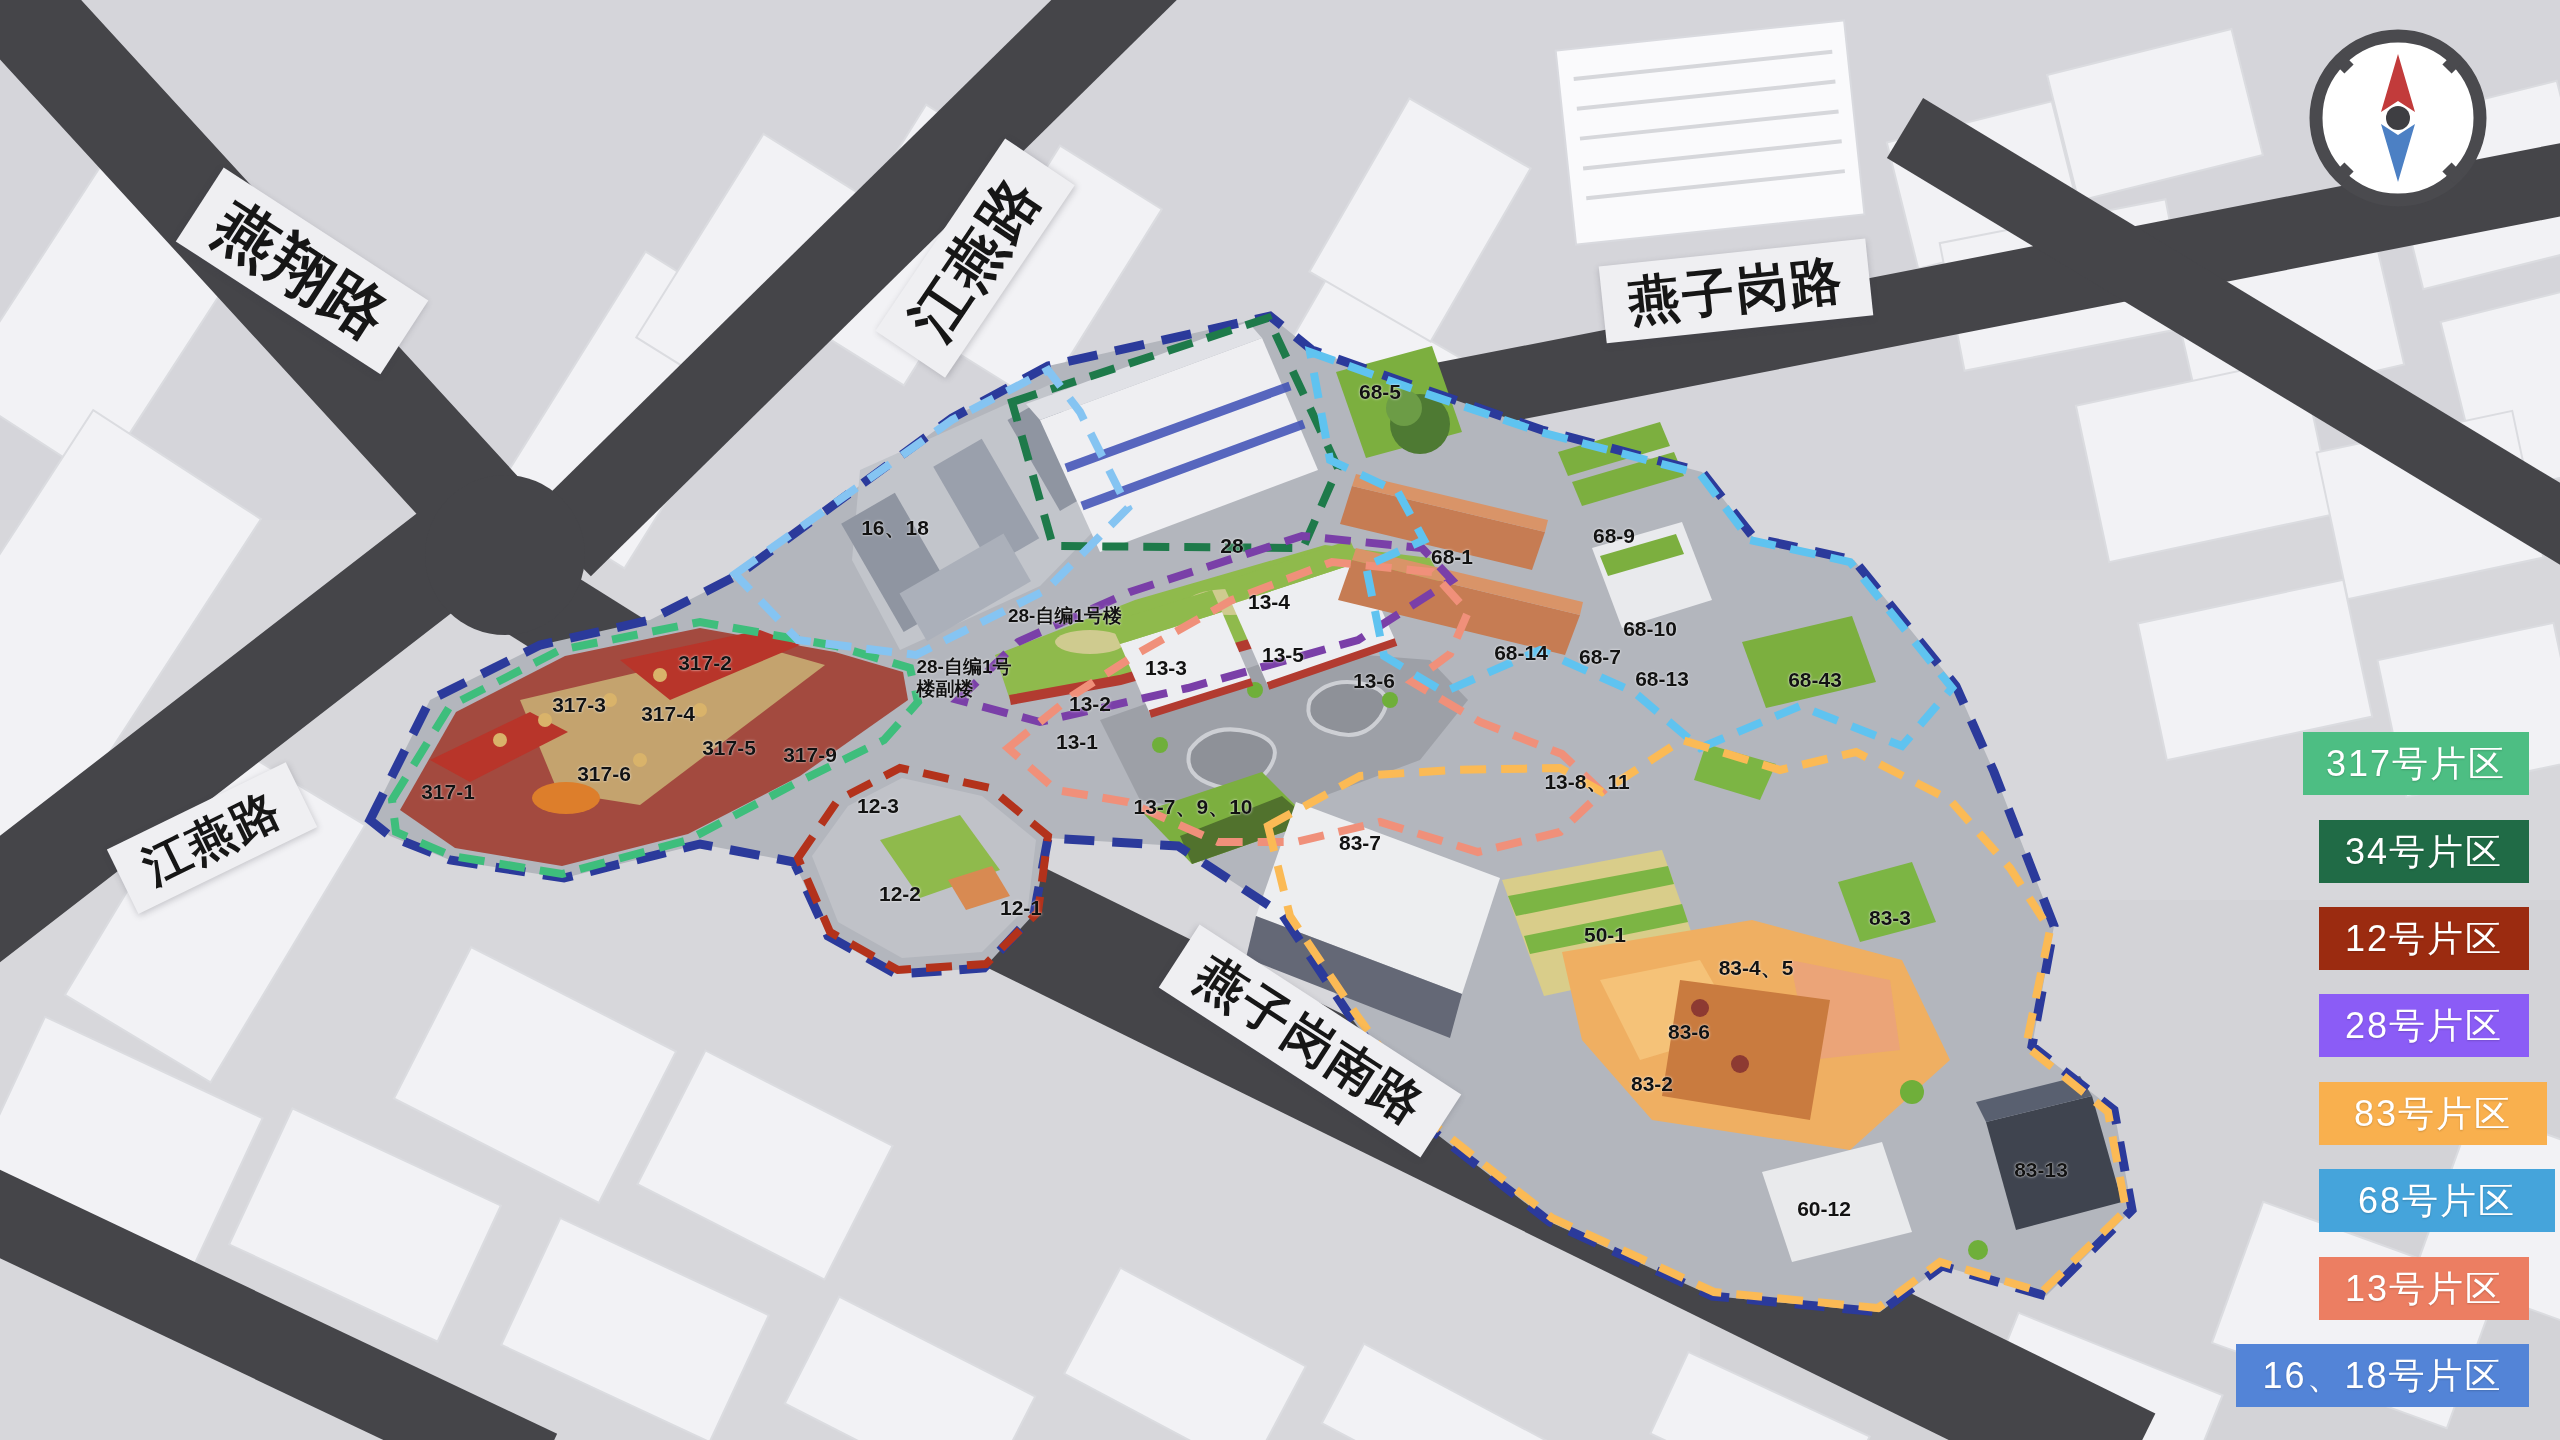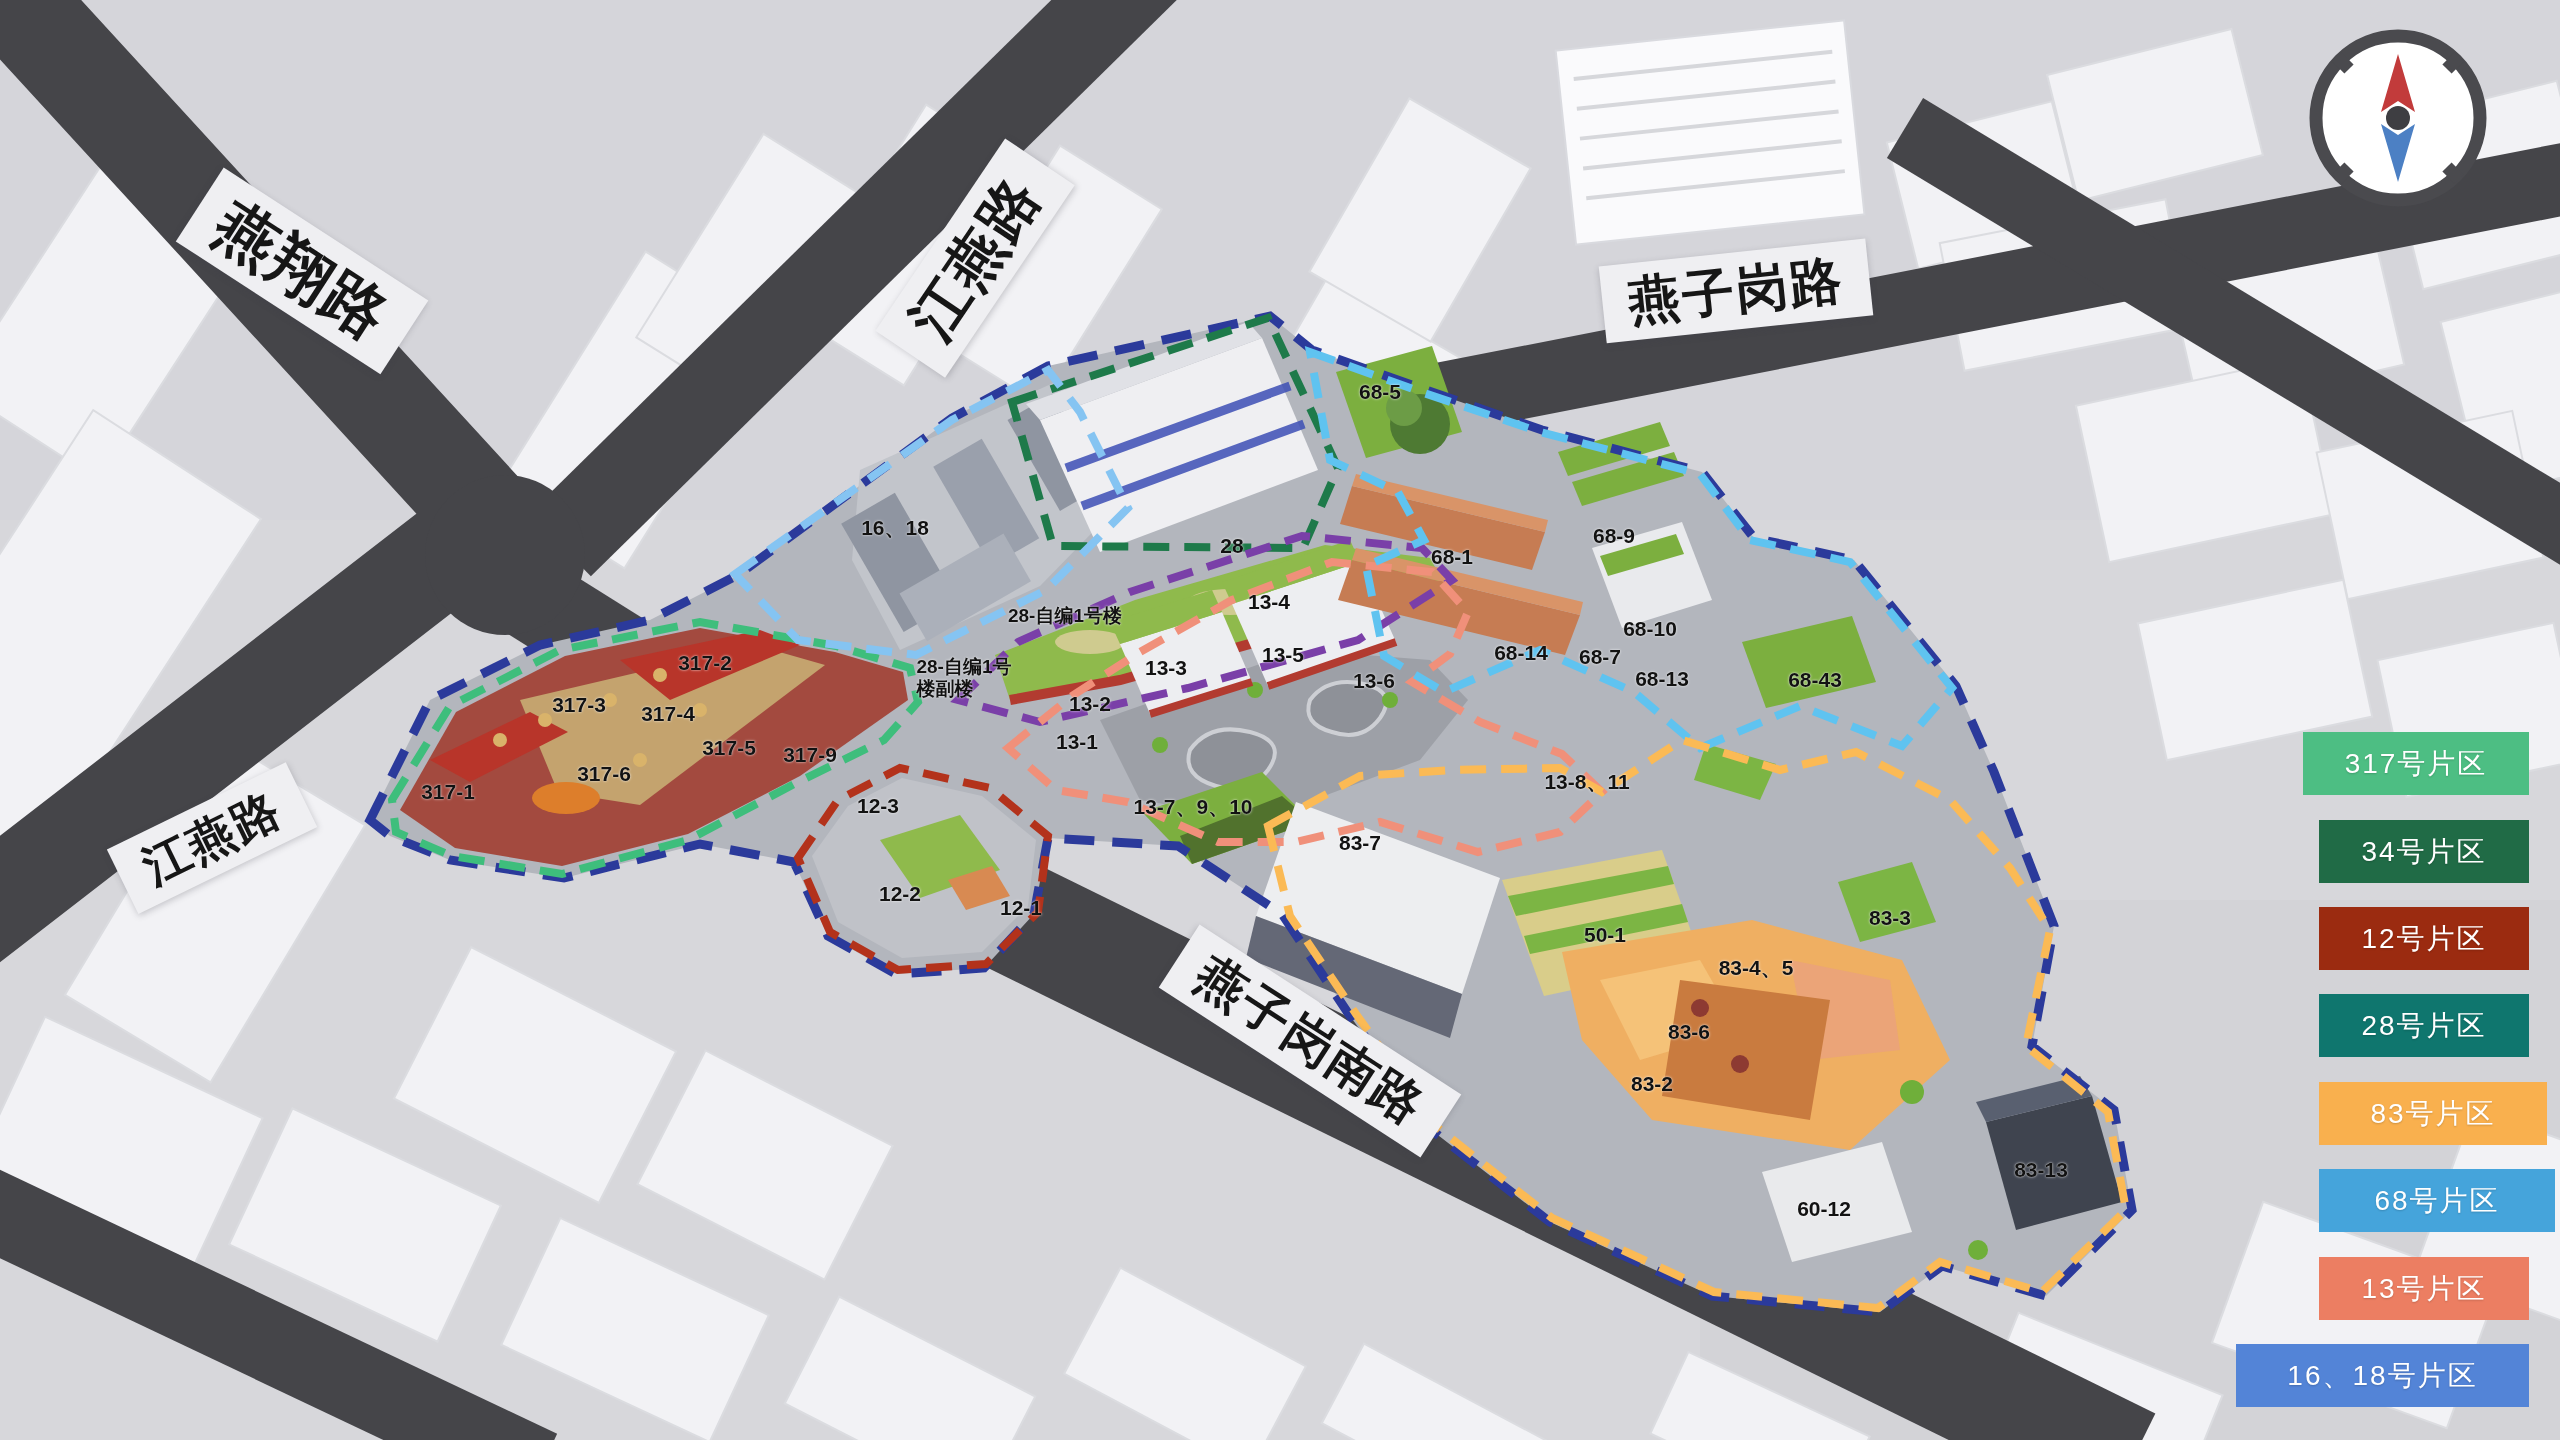--- a/index.html
+++ b/index.html
@@ -14,21 +14,21 @@
     letter-spacing:2px;text-align:center;line-height:1.1;
   }
   .parcel-label{
     position:absolute;transform:translate(-50%,-50%);
     color:#121212;font-weight:bold;font-size:21px;white-space:pre-line;
     text-align:left;line-height:1.15;
     text-shadow:0 0 3px rgba(255,255,255,.65),0 0 1px rgba(255,255,255,.9);
   }
   .legend{position:absolute;left:0;top:0;}
   .legend-item{
-    position:absolute;color:#FFFFFF;font-size:28px;text-align:center;
+    position:absolute;color:#FFFFFF;font-size:36px;text-align:center;
     white-space:nowrap;overflow:hidden;letter-spacing:2px;
     text-shadow:0 1px 2px rgba(0,0,0,.18);
   }
   #compass{position:absolute;left:2303px;top:23px;}
 </style>
 </head>
 <body>
 
 <div id="stage">
 
@@ -266,21 +266,21 @@
       <div class="parcel-label" style="left: 1360px; top: 843px;">83-7</div>
       <div class="parcel-label" style="left: 1824px; top: 1209px;">60-12</div>
       <div class="parcel-label" style="left: 2041px; top: 1170px;">83-13</div>
     </div>
 
   <div class="legend">
 
   <div class="legend-item" style="left: 2303px; top: 732px; width: 226px; height: 63px; line-height: 63px; background: rgb(77, 190, 131);">317号片区</div>
       <div class="legend-item" style="left: 2319px; top: 820px; width: 210px; height: 63px; line-height: 63px; background: rgb(32, 107, 70);">34号片区</div>
       <div class="legend-item" style="left: 2319px; top: 907px; width: 210px; height: 63px; line-height: 63px; background: rgb(155, 43, 16);">12号片区</div>
-      <div class="legend-item" style="left: 2319px; top: 994px; width: 210px; height: 63px; line-height: 63px; background: #0f766e;">28号片区</div>
+      <div class="legend-item" style="left: 2319px; top: 994px; width: 210px; height: 63px; line-height: 63px; background: #8b5cf6;">28号片区</div>
       <div class="legend-item" style="left: 2319px; top: 1082px; width: 228px; height: 63px; line-height: 63px; background: rgb(249, 176, 78);">83号片区</div>
       <div class="legend-item" style="left: 2319px; top: 1169px; width: 236px; height: 63px; line-height: 63px; background: rgb(69, 164, 219);">68号片区</div>
       <div class="legend-item" style="left: 2319px; top: 1257px; width: 210px; height: 63px; line-height: 63px; background: rgb(236, 126, 98);">13号片区</div>
       <div class="legend-item" style="left: 2236px; top: 1344px; width: 293px; height: 63px; line-height: 63px; background: rgb(83, 132, 215);">16、18号片区</div>
     </div>
 
   <svg id="compass" width="190" height="190" viewBox="-95 -95 190 190">
     <circle cx="0" cy="0" r="82" fill="#FFFFFF" stroke-width="13" stroke="#4A4A4E"></circle>
     <g stroke-width="13">
       <line x1="49" y1="-49" x2="61" y2="-61" stroke="#4A4A4E"></line>

